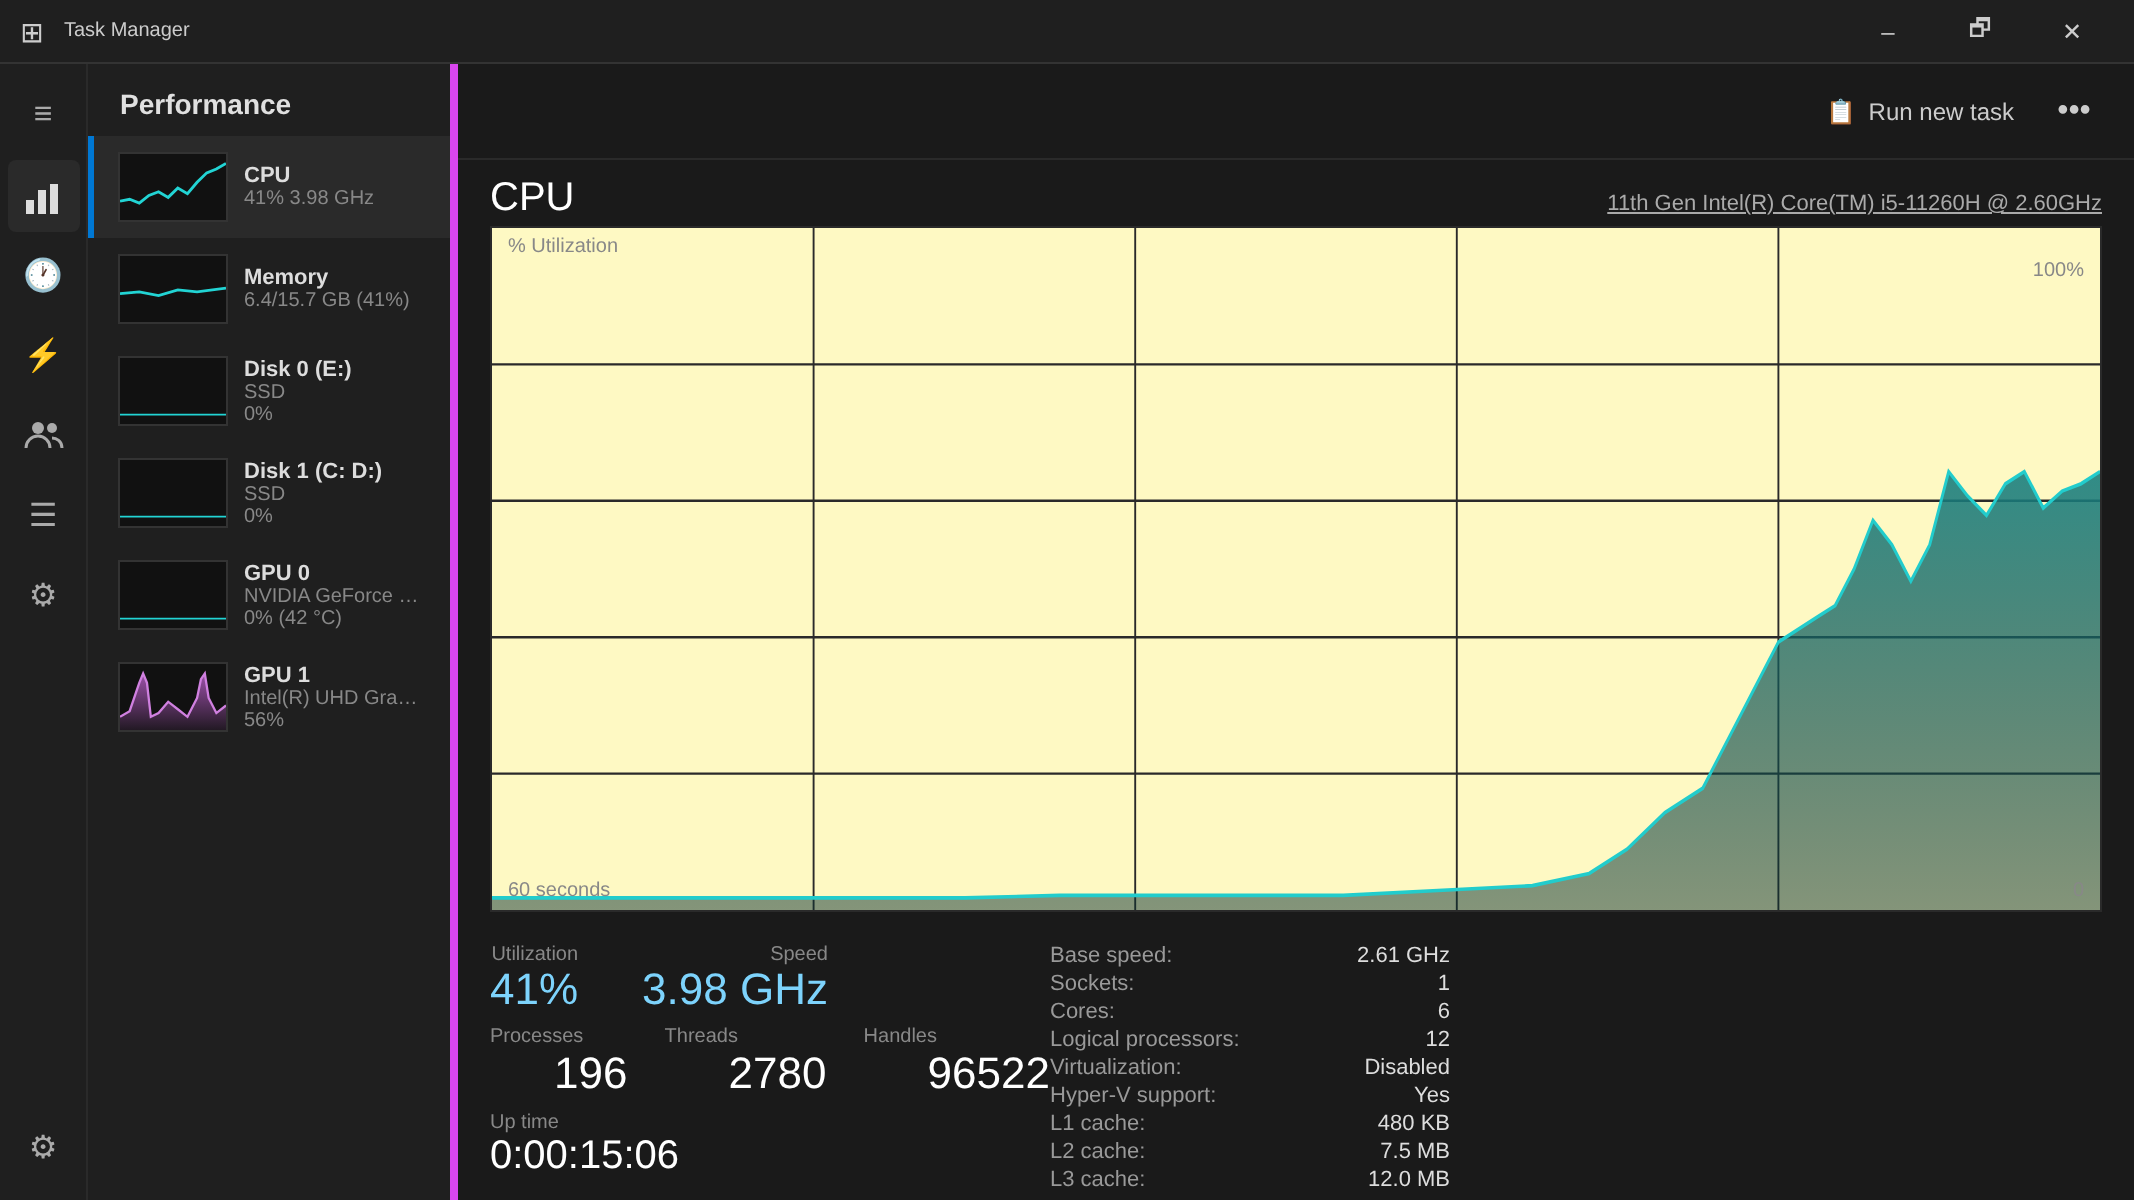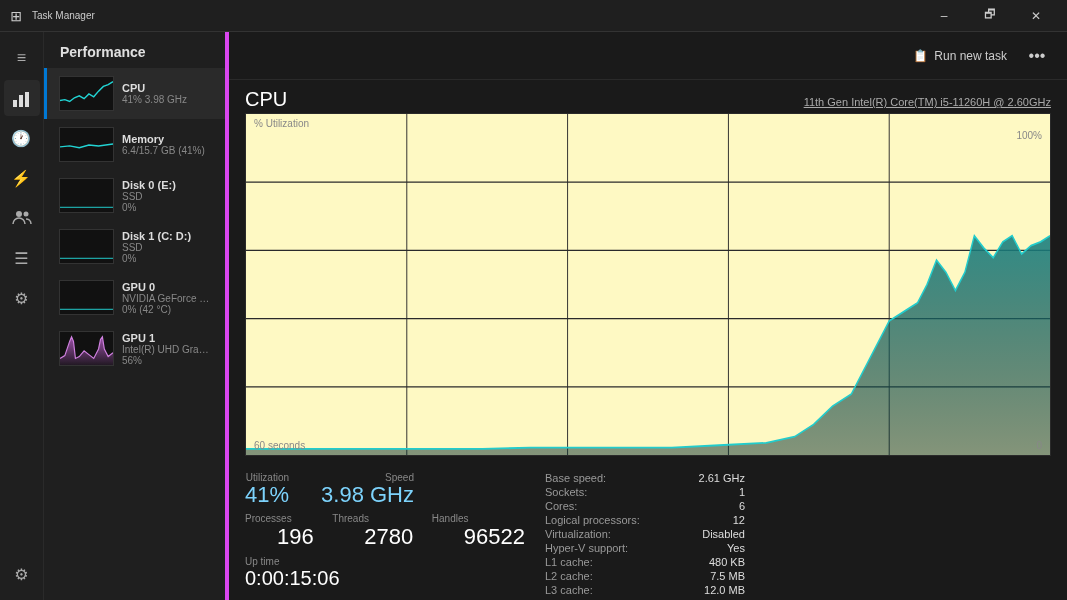--- a/index.html
+++ b/index.html
@@ -259,21 +259,20 @@
       font-size: 22px;
       font-weight: 300;
       color: #7dd3fc;
       line-height: 1.1;
     }
     .details-col {
       display: flex;
       flex-direction: column;
       gap: 2px;
       min-width: 200px;
-      margin-left: 20px;
     }
     .detail-item {
       display: flex;
       justify-content: space-between;
       font-size: 11px;
       color: #bbb;
       gap: 8px;
     }
     .detail-key { color: #999; }
     .detail-val { color: #ddd; }

